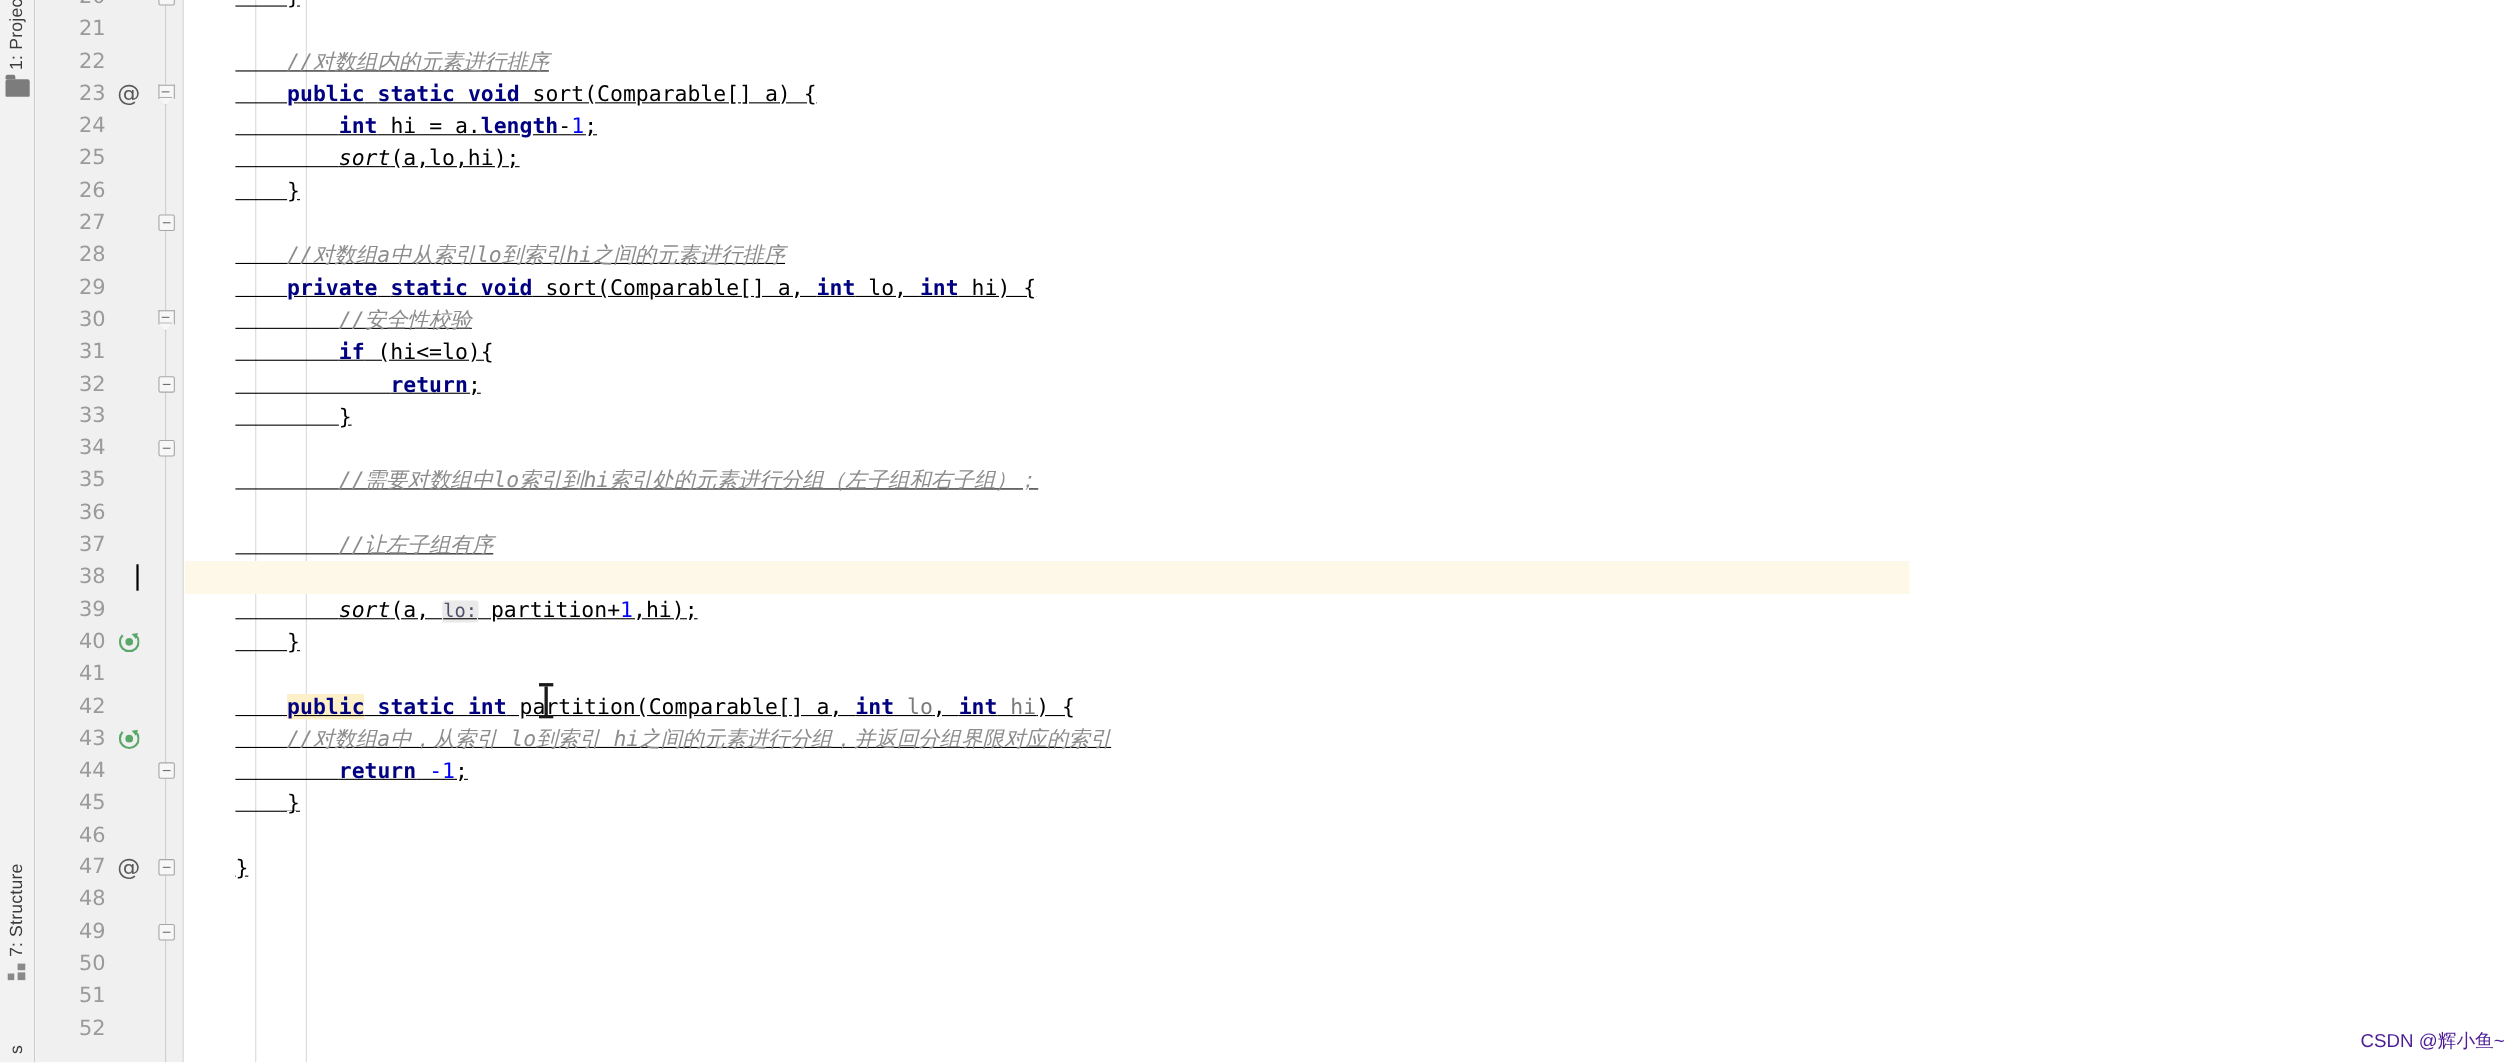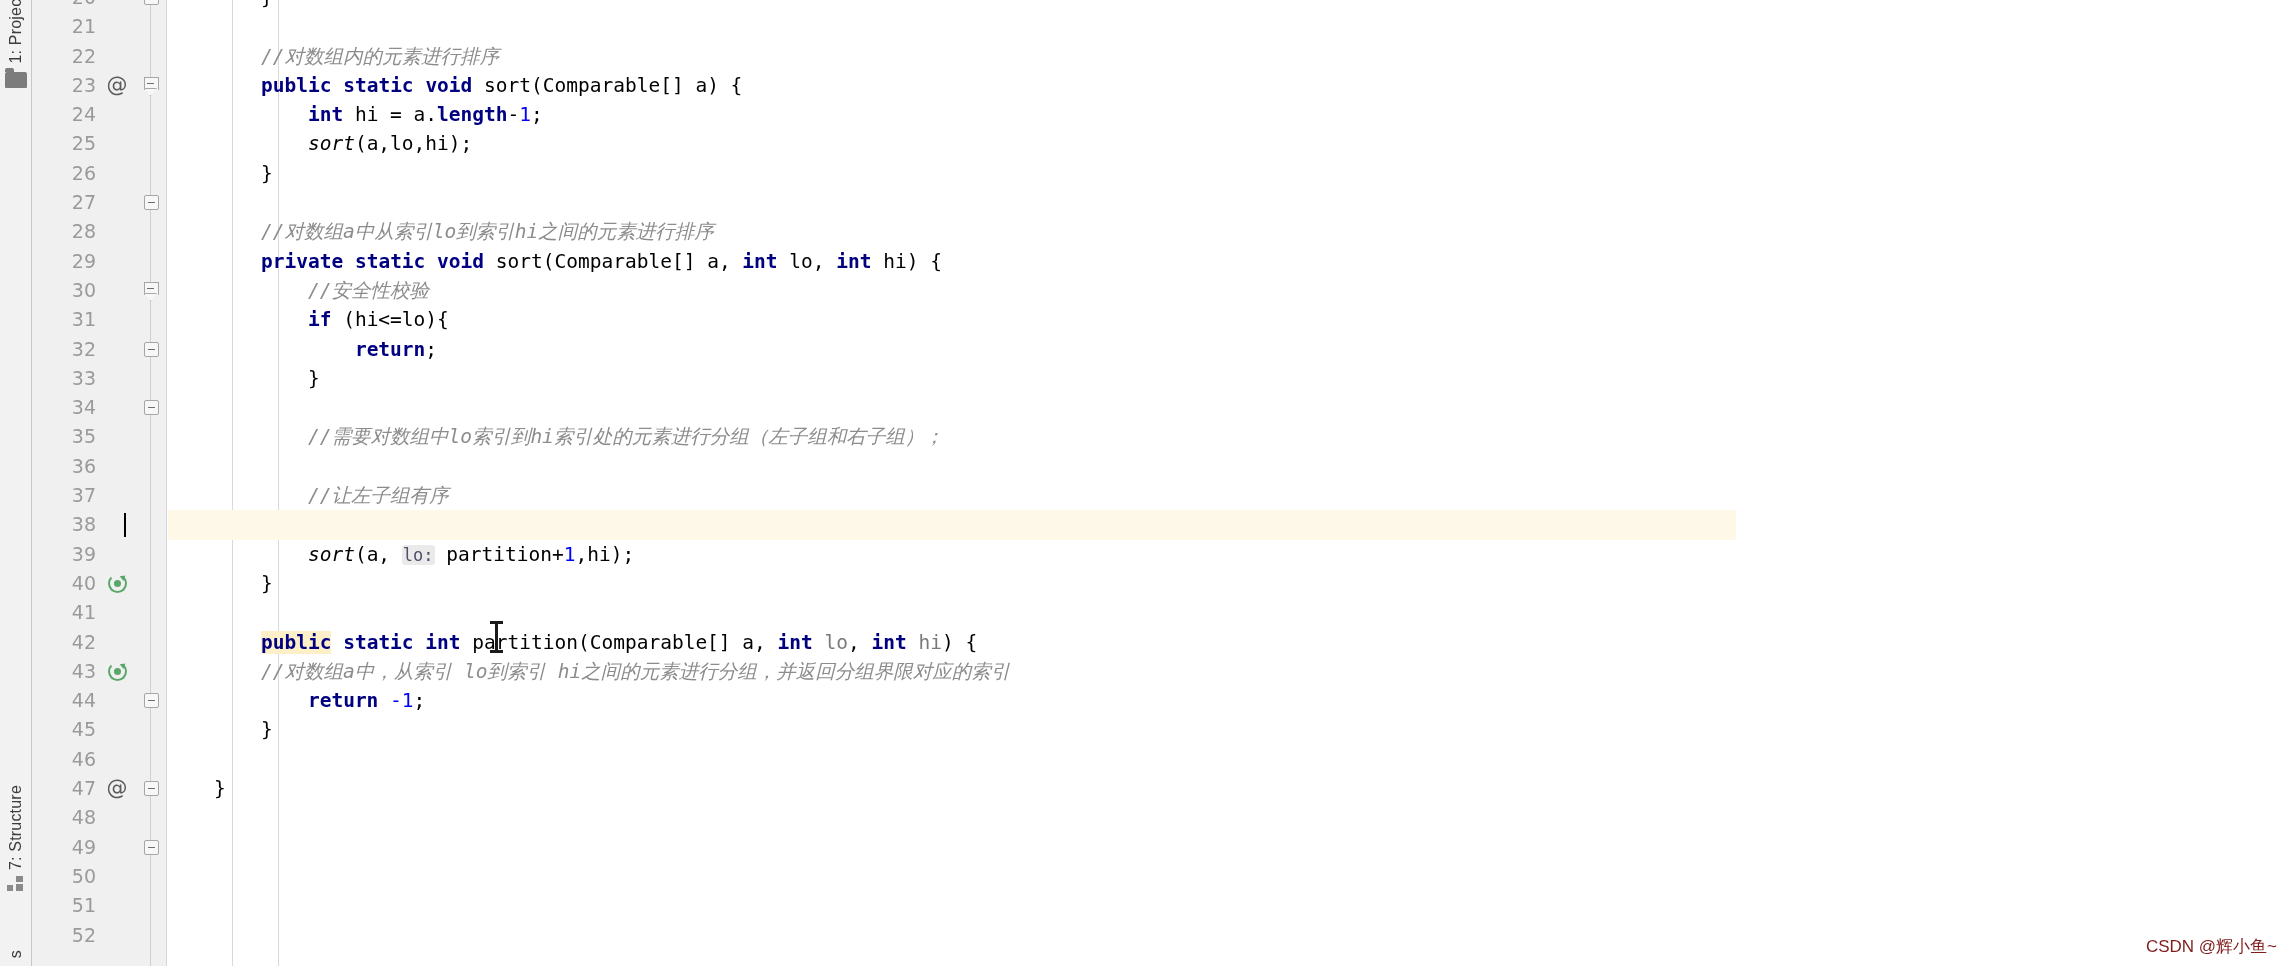--- a/index.html
+++ b/index.html
@@ -218,20 +218,21 @@
   }
   .row {
     position: relative;
     height: 29.3px;
     line-height: 29.3px;
     white-space: pre;
     font-family: "DejaVu Sans Mono", monospace;
     font-size: 19.5px;
     color: #000000;
     padding-left: 46px;
+    text-decoration: underline;
   }
   .row.caret-row {
     background: #fdf8e8;
   }
   .caret {
     position: absolute;
     left: -44px; top: 3px;
     width: 2.4px; height: 24px;
     background: #000000;
   }
@@ -270,21 +271,21 @@
     position: absolute;
     left: 1736px; top: 0;
     right: 0; height: 966px;
     background: #ffffff;
   }
   #watermark {
     position: absolute;
     right: 10px; bottom: 8px;
     font-family: "Liberation Sans", sans-serif;
     font-size: 17px;
-    color: #7f1d1d;
+    color: #4c1d95;
     white-space: nowrap;
   }
 
   
   #mouse-cursor {
     position: absolute;
     left: 489px; top: 620px;
     width: 14px; height: 34px;
     pointer-events: none;
   }

